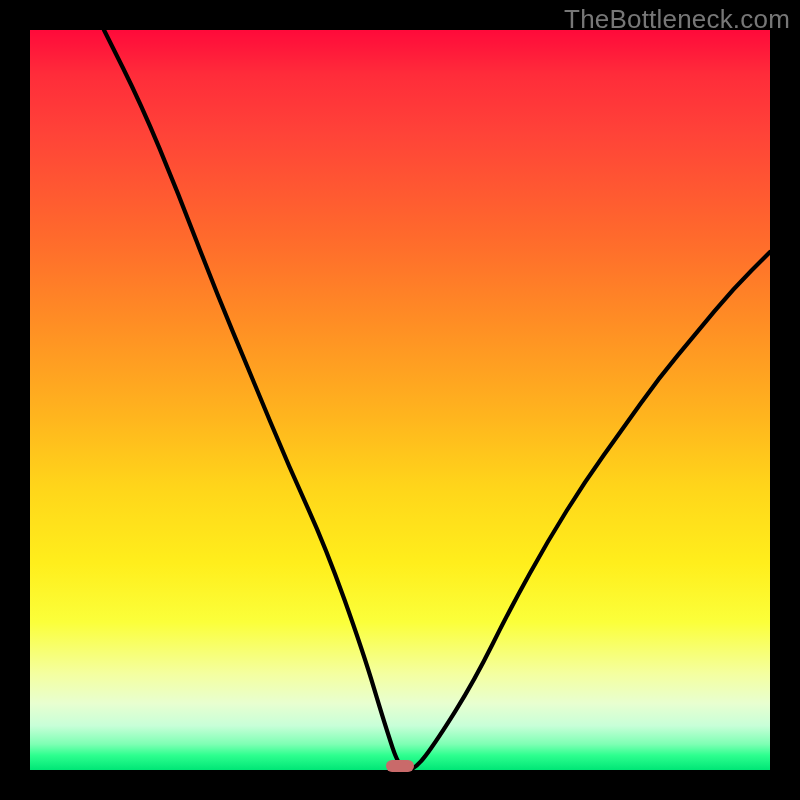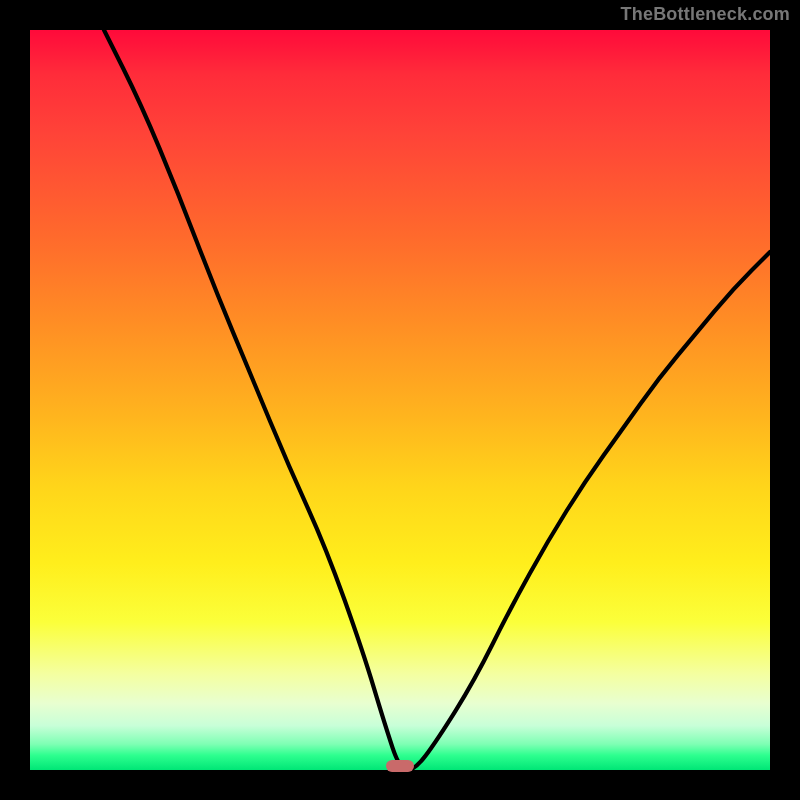--- a/index.html
+++ b/index.html
@@ -15,22 +15,22 @@
     position: relative;
     width: 800px;
     height: 800px;
     background: #000;
   }
   .watermark {
     position: absolute;
     top: 4px;
     right: 10px;
     color: #777;
-    font-size: 18px;
-    font-weight: 700;
+    font-size: 26px;
+    font-weight: 400;
     letter-spacing: 0.2px;
     z-index: 5;
   }
   .plot {
     position: absolute;
     left: 30px;
     top: 30px;
     width: 740px;
     height: 740px;
   }

